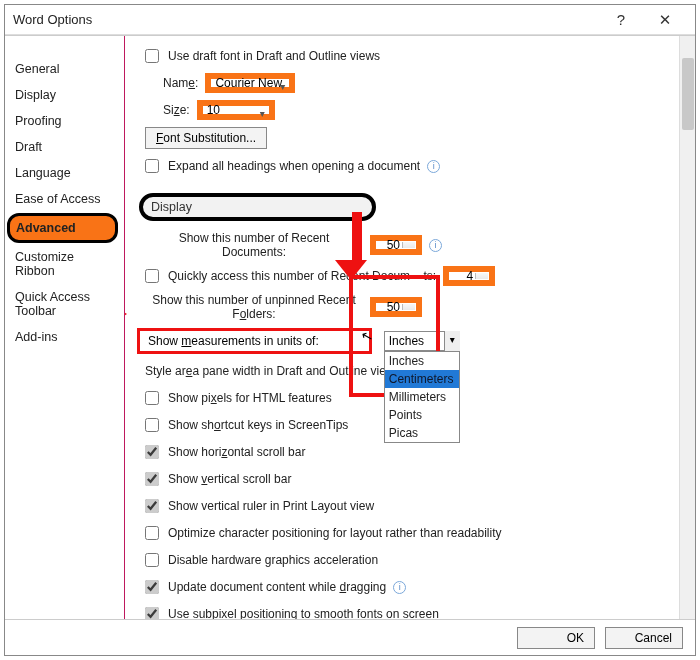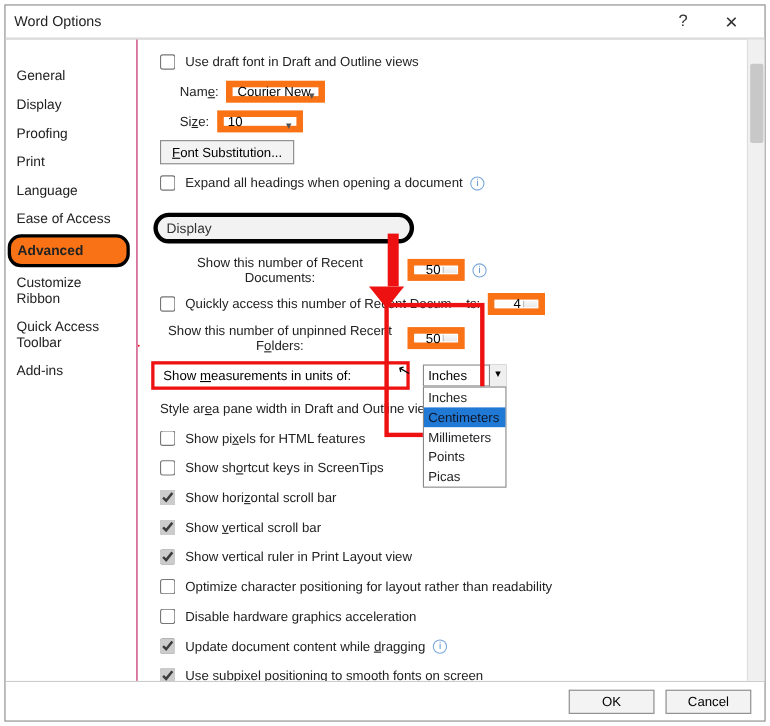--- a/index.html
+++ b/index.html
@@ -38,39 +38,39 @@
 .dd-list { position:absolute; top:20px; left:0; width:76px; border:1px solid #888; background:#fff; z-index:5;}
 .dd-list .opt { padding:2px 4px; font-size:12px; color:#222;}
 .dd-list .opt.hl { background:#2179d6; color:#0f172a;}
 .redbox2 { position:absolute; border:4px solid #e11; z-index:4; pointer-events:none;}
 .arrow-down { position:absolute; z-index:6; pointer-events:none;}
 .arrow-down .shaft { width:10px; height:48px; background:#e11; margin:0 auto;}
 .arrow-down .head { width:0; height:0; border-left:16px solid transparent; border-right:16px solid transparent; border-top:20px solid #e11; }
 .red-arrow-small { position:absolute; z-index:6; width:0;height:0;border-top:8px solid transparent;border-bottom:8px solid transparent;border-left:14px solid #e11;}
 .cursor { position: absolute; z-index: 7; font-size: 14px; color: #000; transform: rotate(-15deg); pointer-events:none;}
 .footer { height: 36px; border-top: 1px solid #ccc; display: flex; justify-content: flex-end; align-items: center; gap: 10px; padding: 0 12px; }
-.footer .btn { width: 78px; text-align: center; }
+.footer .btn { width: 78px; text-align: right; }
 .content::-webkit-scrollbar { width: 0; }
 </style>
 </head>
 <body>
 
 <div class="window">
   <div class="titlebar">
     <div class="title">Word Options</div>
     <div class="tb-icon">?</div>
     <div class="tb-icon">✕</div>
   </div>
 
   <div class="body">
     <div class="sidebar">
       <div class="item">General</div>
       <div class="item">Display</div>
       <div class="item">Proofing</div>
-      <div class="item">Print</div>
+      <div class="item">Draft</div>
       <div class="item">Language</div>
       <div class="item">Ease of Access</div>
       <div class="item emph">Advanced</div>
       <div class="item">Customize Ribbon</div>
       <div class="item">Quick Access Toolbar</div>
       <div class="item">Add-ins</div>
     </div>
 
     <div class="content-wrap">
     <div class="content">

